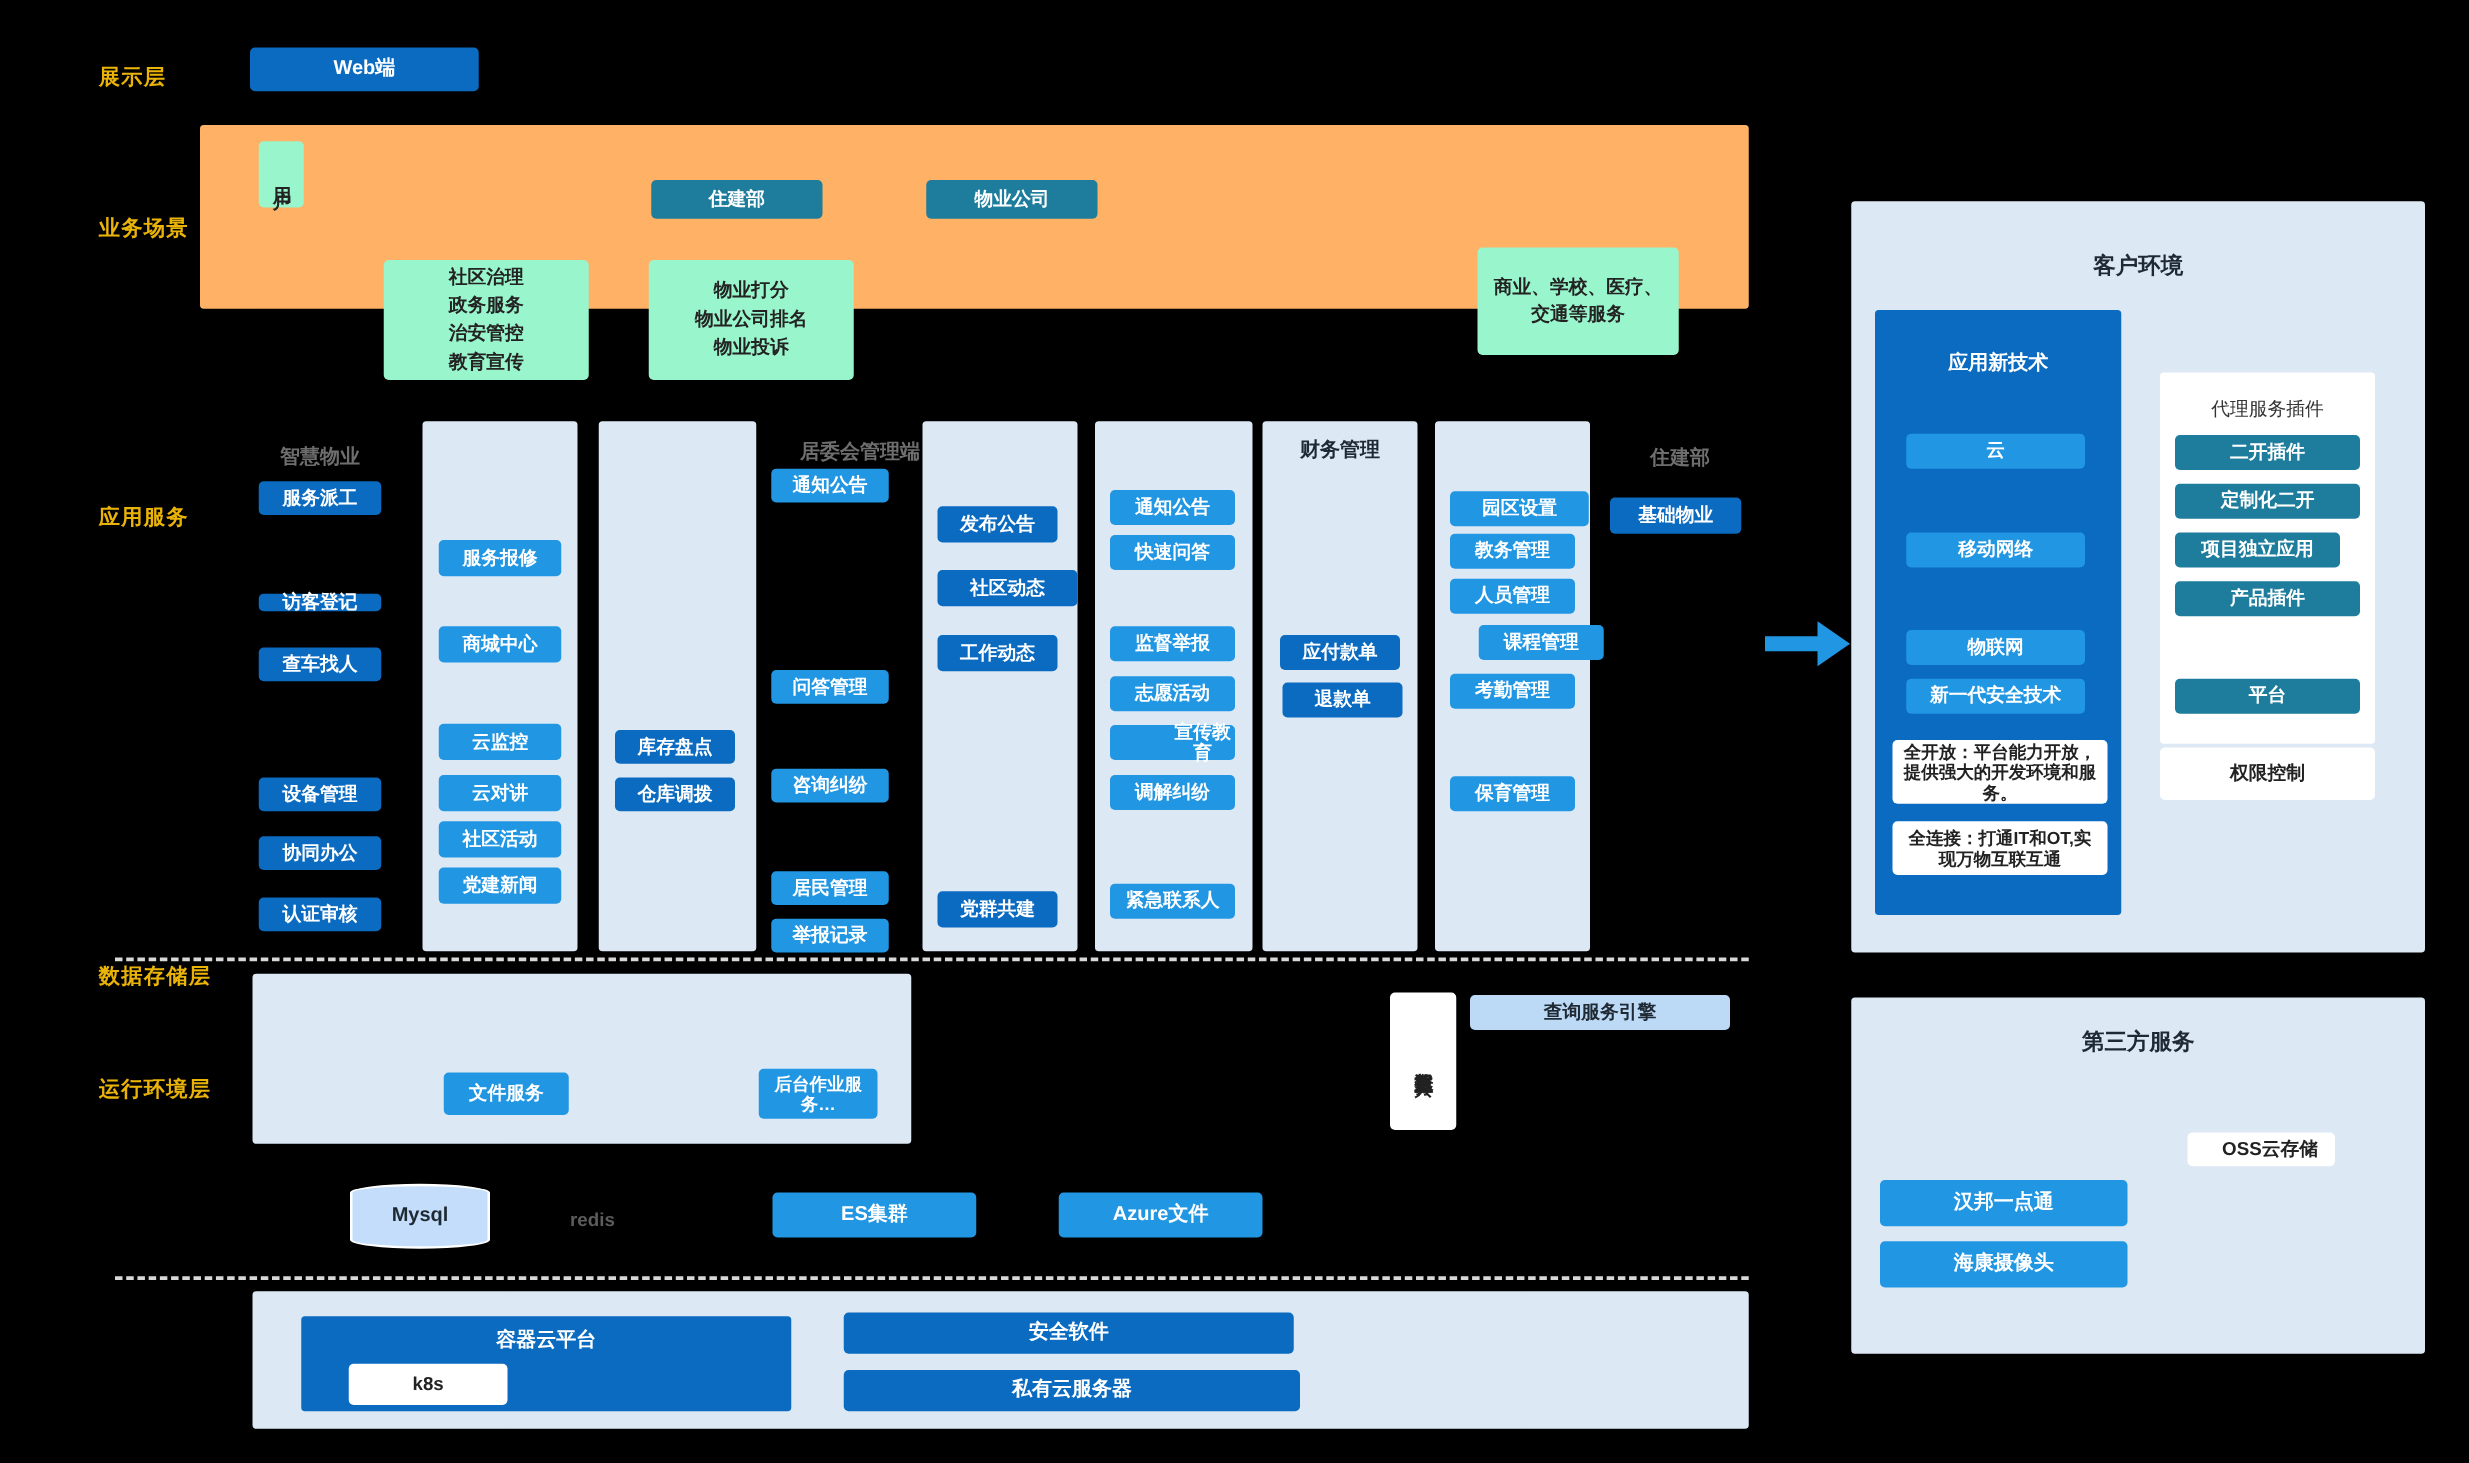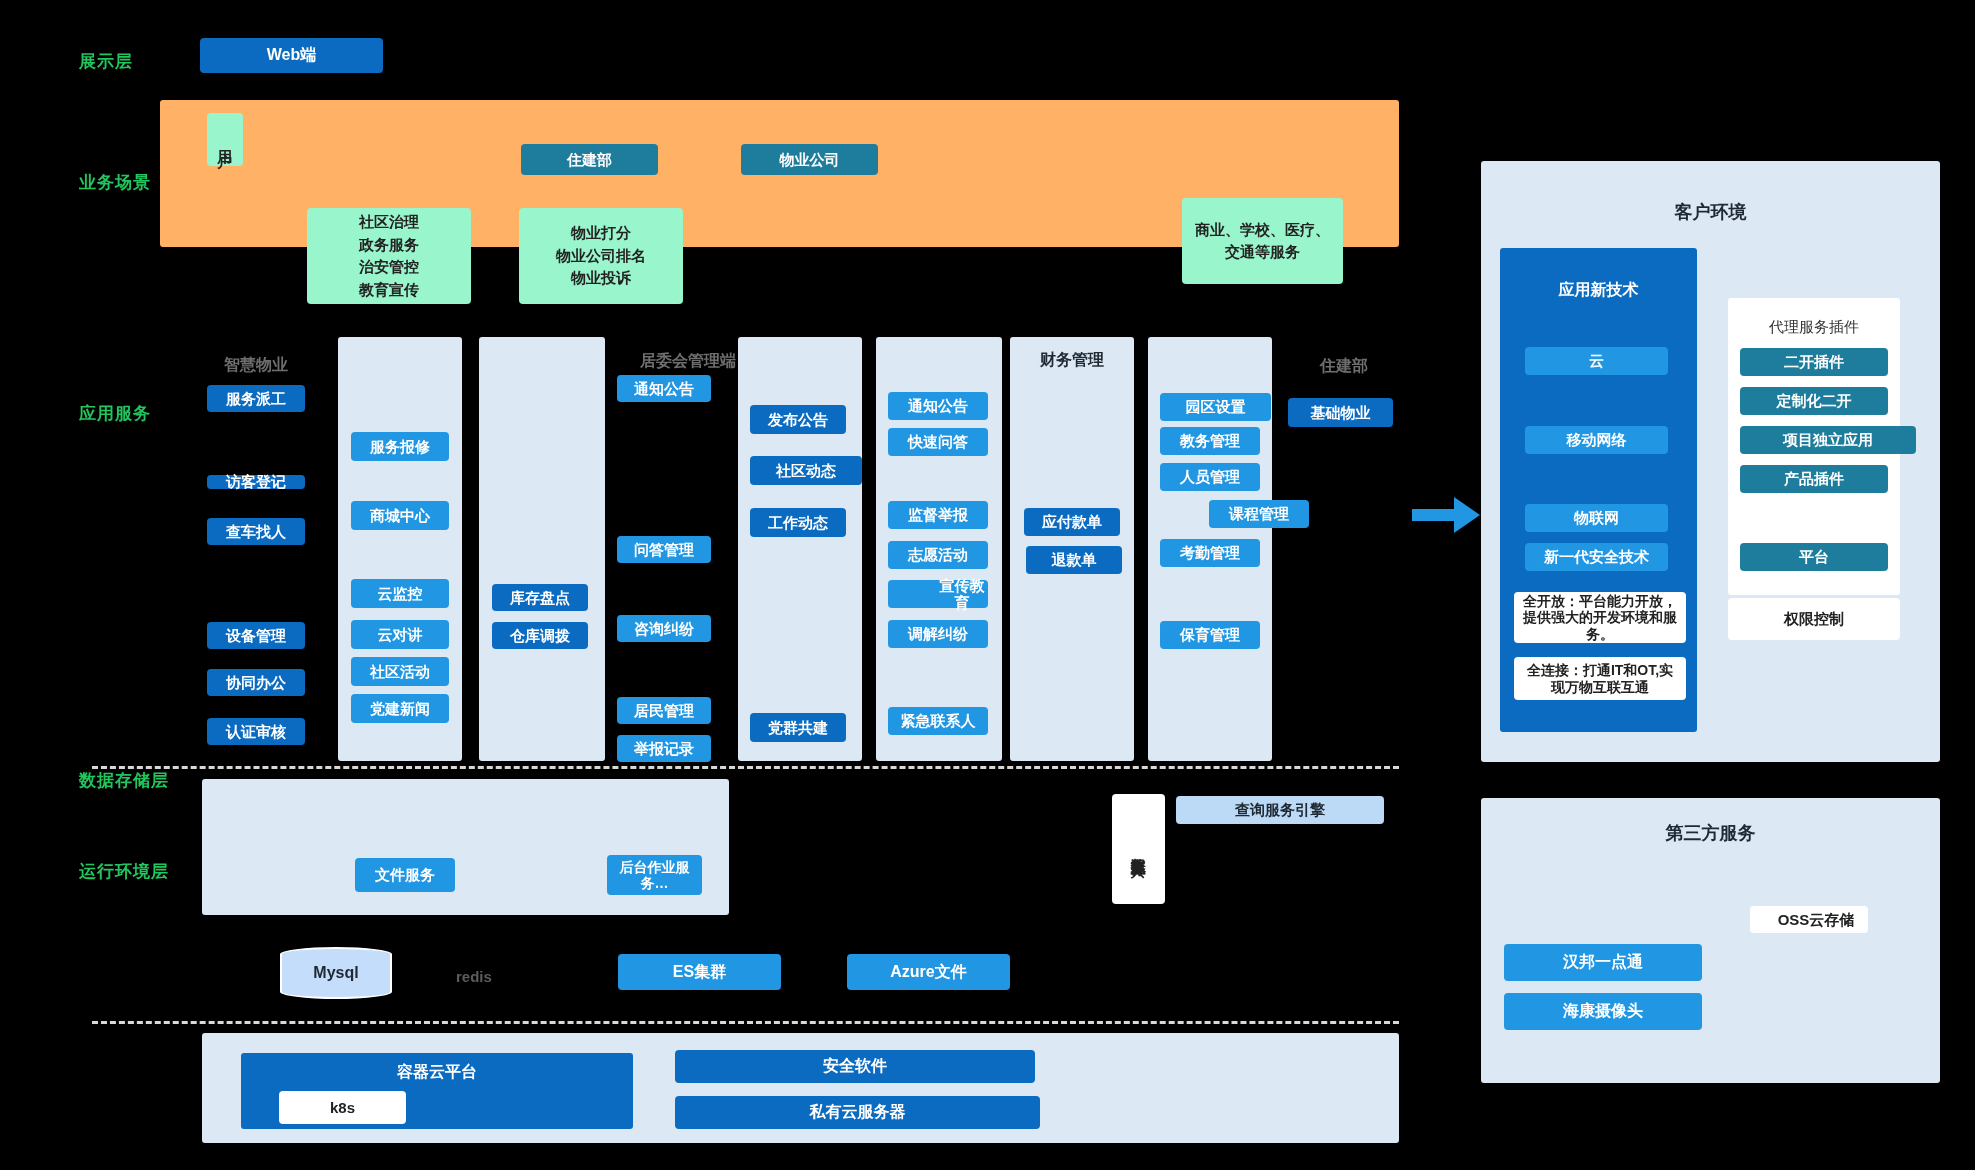--- a/index.html
+++ b/index.html
@@ -7,21 +7,21 @@
     width: 1975px; height: 1170px;
     background: #000000;
     font-family: "Liberation Sans", "DejaVu Sans", sans-serif;
     overflow: hidden;
   }
   #root { position: relative; width: 1975px; height: 1170px; }
 
   
   .abs { position: absolute; }
   .layer-label {
-    color: #22c55e;
+    color: #eab308;
     font-size: 17px;
     font-weight: bold;
     letter-spacing: 1px;
     white-space: nowrap;
   }
   .grp-title {
     color: #6e6e6e;
     font-size: 16px;
     font-weight: bold;
     text-align: center;
@@ -147,21 +147,21 @@
 
   <div class="abs col-box" style="left:1010px; top:337px; width:124px; height:424px;"></div>
   <div class="abs panel-title" style="left:1010px; top:350px; width:124px; font-size:16px;">财务管理</div>
   <div class="abs chip dark" style="left:1024px; top:508px; width:96px; height:28px;">应付款单</div>
   <div class="abs chip dark" style="left:1026px; top:546px; width:96px; height:28px;">退款单</div>
 
   <div class="abs col-box" style="left:1148px; top:337px; width:124px; height:424px;"></div>
   <div class="abs chip light" style="left:1160px; top:393px; width:111px; height:28px;">园区设置</div>
   <div class="abs chip light" style="left:1160px; top:427px; width:100px; height:28px;">教务管理</div>
   <div class="abs chip light" style="left:1160px; top:463px; width:100px; height:28px;">人员管理</div>
-  <div class="abs chip light" style="left:1209px; top:500px; width:100px; height:28px;">课程管理</div>
+  <div class="abs chip light" style="left:1183px; top:500px; width:100px; height:28px;">课程管理</div>
   <div class="abs chip light" style="left:1160px; top:539px; width:100px; height:28px;">考勤管理</div>
   <div class="abs chip light" style="left:1160px; top:621px; width:100px; height:28px;">保育管理</div>
 
   <div class="abs grp-title" style="left:1290px; top:356px; width:108px;">住建部</div>
   <div class="abs chip dark" style="left:1288px; top:398px; width:105px; height:29px;">基础物业</div>
 
   <div class="abs dashed" style="left:92px; top:766px; width:1307px;"></div>
 
   <div class="abs col-box" style="left:202px; top:779px; width:527px; height:136px;"></div>
   <div class="abs chip light" style="left:355px; top:858px; width:100px; height:34px;">文件服务</div>
@@ -200,21 +200,21 @@
   <div class="abs chip light" style="left:1525px; top:426px; width:143px; height:28px;">移动网络</div>
   <div class="abs chip light" style="left:1525px; top:504px; width:143px; height:28px;">物联网</div>
   <div class="abs chip light" style="left:1525px; top:543px; width:143px; height:28px;">新一代安全技术</div>
   <div class="abs chip white" style="left:1514px; top:592px; width:172px; height:51px; font-size:14px; padding:2px 6px;">全开放：平台能力开放，提供强大的开发环境和服务。</div>
   <div class="abs chip white" style="left:1514px; top:657px; width:172px; height:43px; font-size:14px; padding:2px 6px;">全连接：打通IT和OT,实现万物互联互通</div>
 
   <div class="abs" style="left:1728px; top:298px; width:172px; height:297px; background:#ffffff; border-radius:3px;"></div>
   <div class="abs" style="left:1728px; top:318px; width:172px; text-align:center; color:#333; font-size:15px;">代理服务插件</div>
   <div class="abs chip teal" style="left:1740px; top:348px; width:148px; height:28px;">二开插件</div>
   <div class="abs chip teal" style="left:1740px; top:387px; width:148px; height:28px;">定制化二开</div>
-  <div class="abs chip teal" style="left:1740px; top:426px; width:176px; height:28px;">项目独立应用</div>
+  <div class="abs chip teal" style="left:1740px; top:426px; width:132px; height:28px;">项目独立应用</div>
   <div class="abs chip teal" style="left:1740px; top:465px; width:148px; height:28px;">产品插件</div>
   <div class="abs chip teal" style="left:1740px; top:543px; width:148px; height:28px;">平台</div>
 
   <div class="abs chip white" style="left:1728px; top:598px; width:172px; height:42px; font-size:15px;">权限控制</div>
 
   <div class="abs col-box" style="left:1481px; top:798px; width:459px; height:285px;"></div>
 
   <div class="abs panel-title" style="left:1481px; top:821px; width:459px;">第三方服务</div>
   <div class="abs chip white" style="left:1750px; top:906px; width:118px; height:27px; font-size:15px;padding-left:14px;">OSS云存储</div>
   <div class="abs chip light" style="left:1504px; top:944px; width:198px; height:37px; font-size:16px;">汉邦一点通</div>

